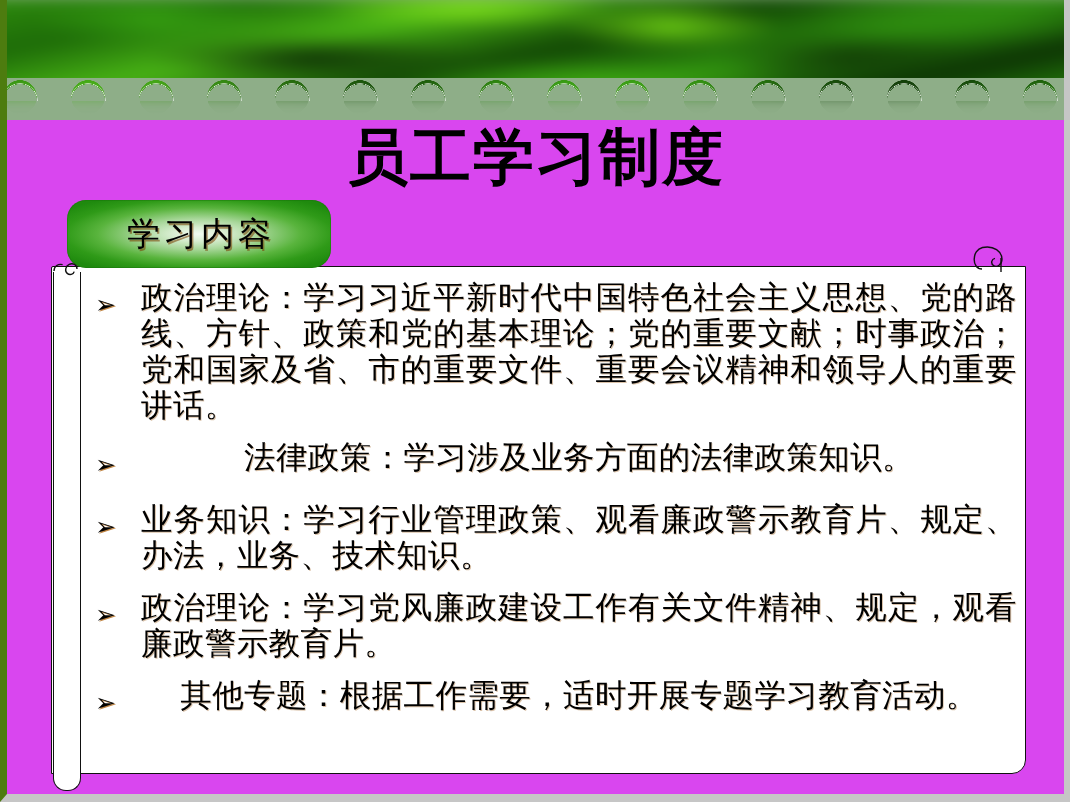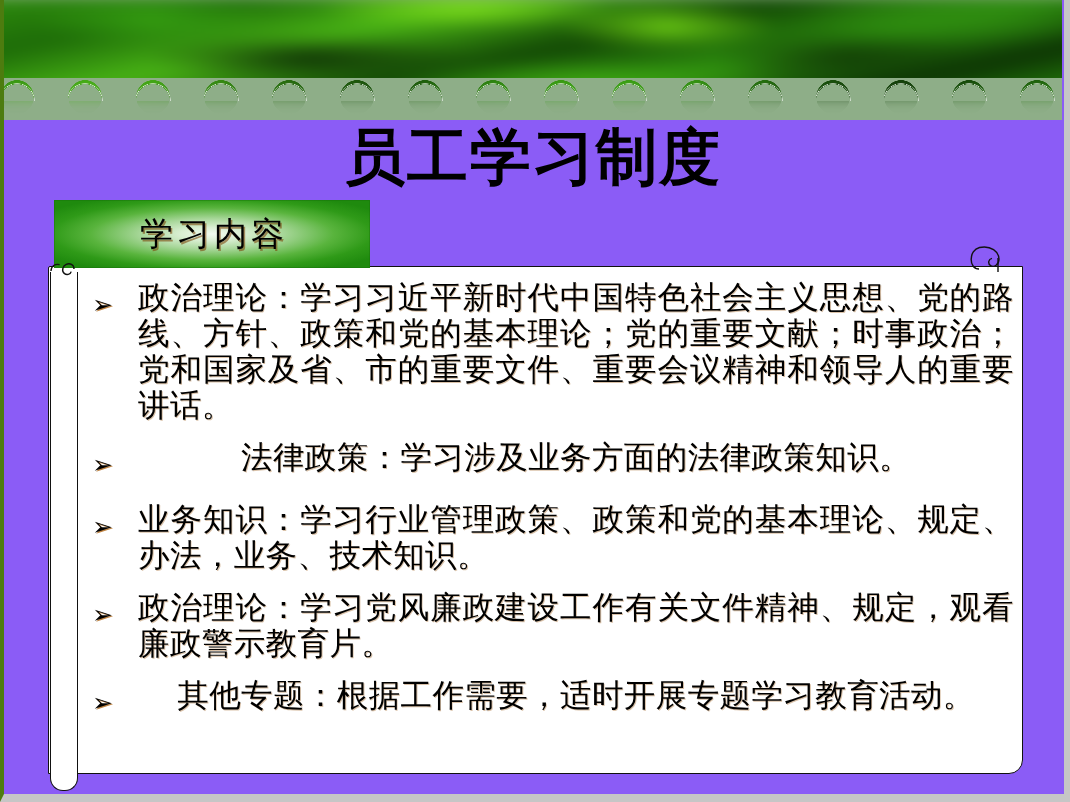--- a/index.html
+++ b/index.html
@@ -12,23 +12,23 @@
     height: 802px;
     overflow: hidden;
     font-family: "Liberation Serif", "DejaVu Serif", serif;
   }
 
   
   #slide {
     position: relative;
     width: 1070px;
     height: 802px;
-    background: #8b5cf6;
+    background: #d946ef;
     box-sizing: border-box;
-    border-left: 4px solid #4d7c0f;
+    border-left: 7px solid #4d7c0f;
     border-right: 6px solid #c6c6c6;
     border-bottom: 8px solid #c6c6c6;
     overflow: hidden;
   }
 
   
   #banner {
     position: absolute;
     left: 0;
     top: 0;
@@ -112,34 +112,35 @@
     font-size: 61px;
     line-height: 72px;
     letter-spacing: 2px;
     color: #000000;
     white-space: nowrap;
   }
 
   
   #section-tab {
     position: absolute;
-    left: 50px;
+    left: 60px;
     top: 200px;
-    width: 316px;
+    width: 264px;
     height: 68px;
     background:
       radial-gradient(ellipse 62% 62% at 50% 50%,
         #f2faf0 0%,
         #d9eed2 16%,
         #a8d79a 36%,
         #59b43d 62%,
         #2f9a18 82%,
         #1f8a0e 100%);
     box-shadow: inset 0 0 0 1px rgba(20,110,10,0.35);
     z-index: 5;
+    border-radius: 19px;
   }
   #section-tab .tab-label {
     position: absolute;
     inset: 0;
     display: flex;
     align-items: center;
     justify-content: center;
     font-family: "Liberation Serif", "DejaVu Serif", serif;
     font-size: 33px;
     letter-spacing: 4px;
@@ -268,21 +269,21 @@
       <div class="bullet-text">政治理论：学习习近平新时代中国特色社会主义思想、党的路线、方针、政策和党的基本理论；党的重要文献；时事政治；党和国家及省、市的重要文件、重要会议精神和领导人的重要讲话。</div>
     </div>
 
     <div class="bullet-item nowrap">
       <div class="bullet-marker">➢</div>
       <div class="bullet-text">法律政策：学习涉及业务方面的法律政策知识。</div>
     </div>
 
     <div class="bullet-item">
       <div class="bullet-marker">➢</div>
-      <div class="bullet-text">业务知识：学习行业管理政策、政策和党的基本理论、规定、办法，业务、技术知识。</div>
+      <div class="bullet-text">业务知识：学习行业管理政策、观看廉政警示教育片、规定、办法，业务、技术知识。</div>
     </div>
 
     <div class="bullet-item">
       <div class="bullet-marker">➢</div>
       <div class="bullet-text">政治理论：学习党风廉政建设工作有关文件精神、规定，观看廉政警示教育片。</div>
     </div>
 
     <div class="bullet-item nowrap">
       <div class="bullet-marker">➢</div>
       <div class="bullet-text">其他专题：根据工作需要，适时开展专题学习教育活动。</div>

